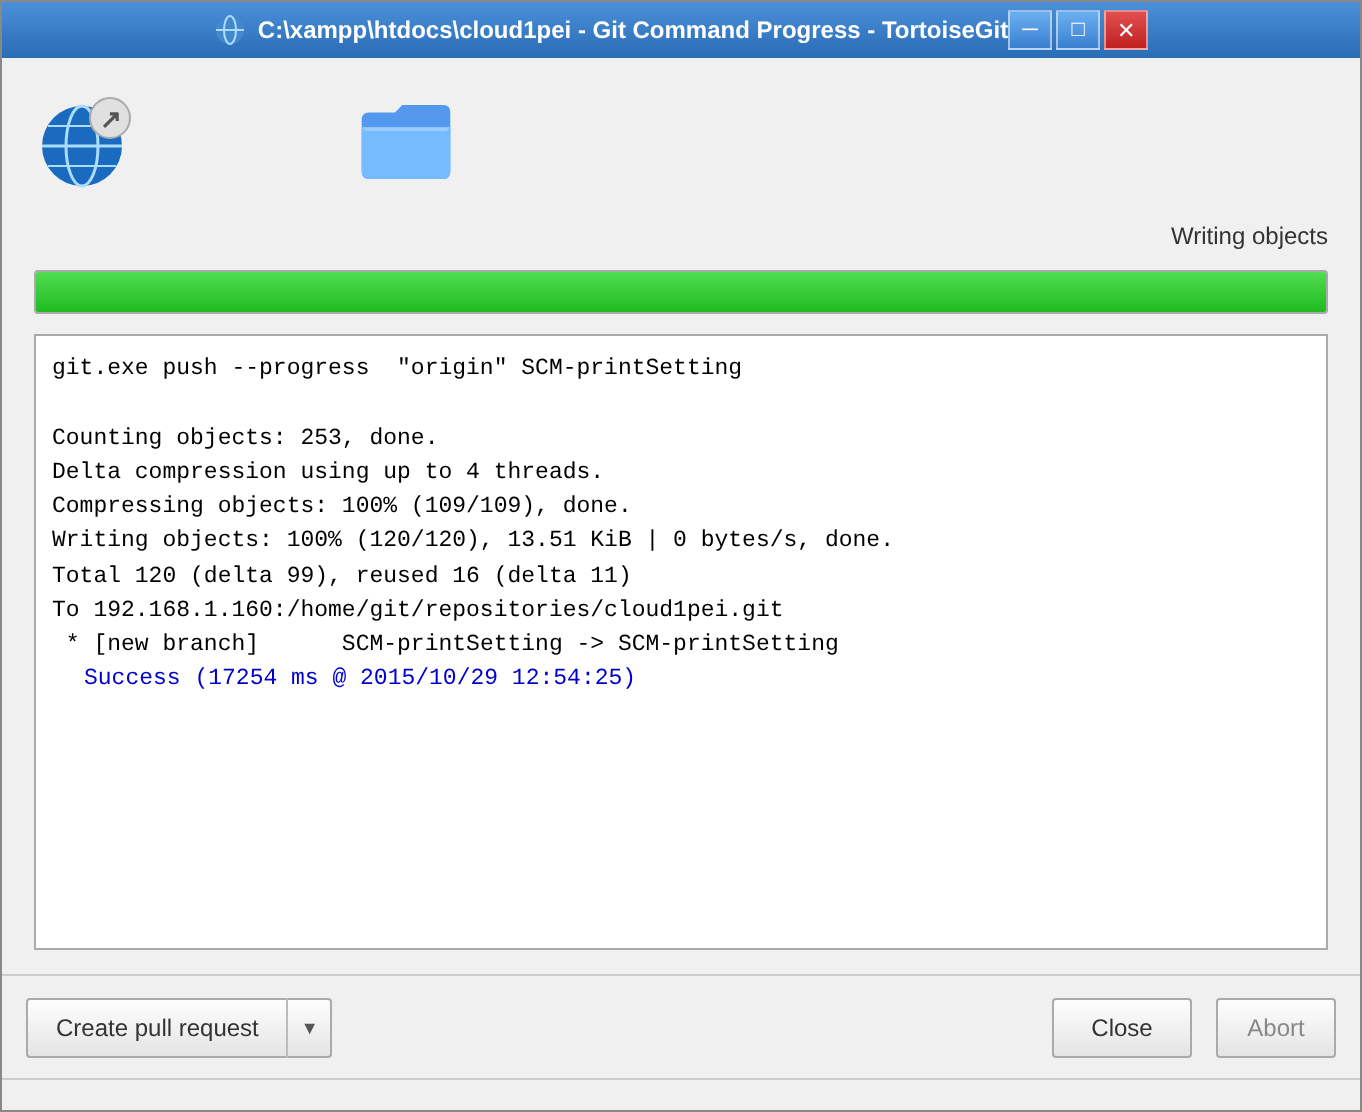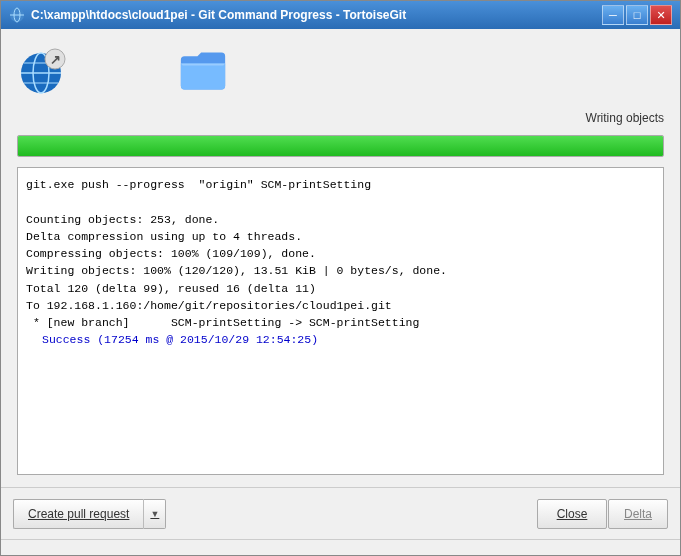--- a/index.html
+++ b/index.html
@@ -24,21 +24,21 @@
       flex-direction: column;
       box-shadow: 2px 2px 8px rgba(0,0,0,0.4);
     }
 
     .title-bar {
       background: linear-gradient(to bottom, #4a90d9, #2a6cb5);
       color: white;
       padding: 4px 8px;
       display: flex;
       align-items: center;
-      justify-content: space-between;
+      justify-content: center;
       height: 28px;
       flex-shrink: 0;
     }
 
     .title-bar-left {
       display: flex;
       align-items: center;
       gap: 6px;
     }
 
@@ -153,40 +153,39 @@
       flex-shrink: 0;
     }
 
     .footer-left {
       display: flex;
       align-items: center;
     }
 
     .footer-right {
       display: flex;
-      gap: 1px;
+      gap: 12px;
       margin-left: 44px;
     }
 
     .btn-group {
       display: flex;
     }
 
     .btn {
       padding: 5px 14px;
       font-size: 12px;
       border: 1px solid #aaa;
       background: linear-gradient(to bottom, #fefefe, #e4e4e4);
       cursor: pointer;
       color: #333;
       height: 30px;
       display: flex;
       align-items: center;
       justify-content: center;
-      text-decoration: underline;
     }
 
     .btn-main {
       border-right: none;
       border-radius: 2px 0 0 2px;
     }
 
     .btn-dropdown {
       border-radius: 0 2px 2px 0;
       padding: 5px 6px;
@@ -290,20 +289,20 @@
     <div class="footer-left">
       <div class="btn-group">
         <button class="btn btn-main">Create pull request</button>
         <button class="btn btn-dropdown">
           <span class="dropdown-arrow">▼</span>
         </button>
       </div>
     </div>
     <div class="footer-right">
       <button class="btn btn-close">Close</button>
-      <button class="btn btn-abort">Delta</button>
+      <button class="btn btn-abort">Abort</button>
     </div>
   </div>
 
   <div class="status-bar">
     <span class="status-bar-text"></span>
   </div>
 </div>
 
 </body></html>

